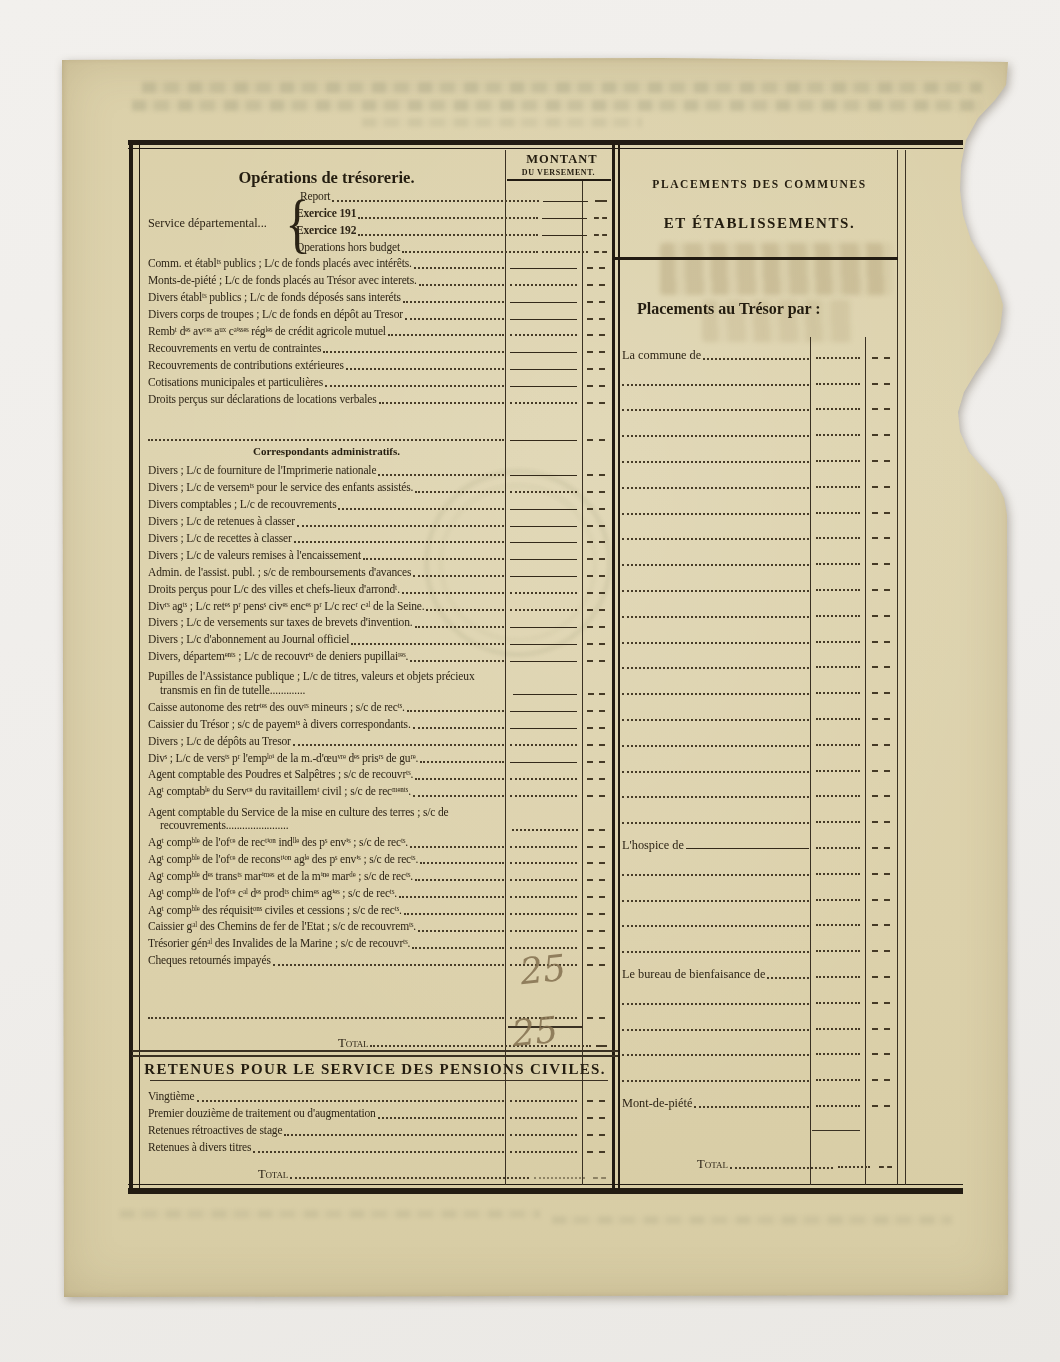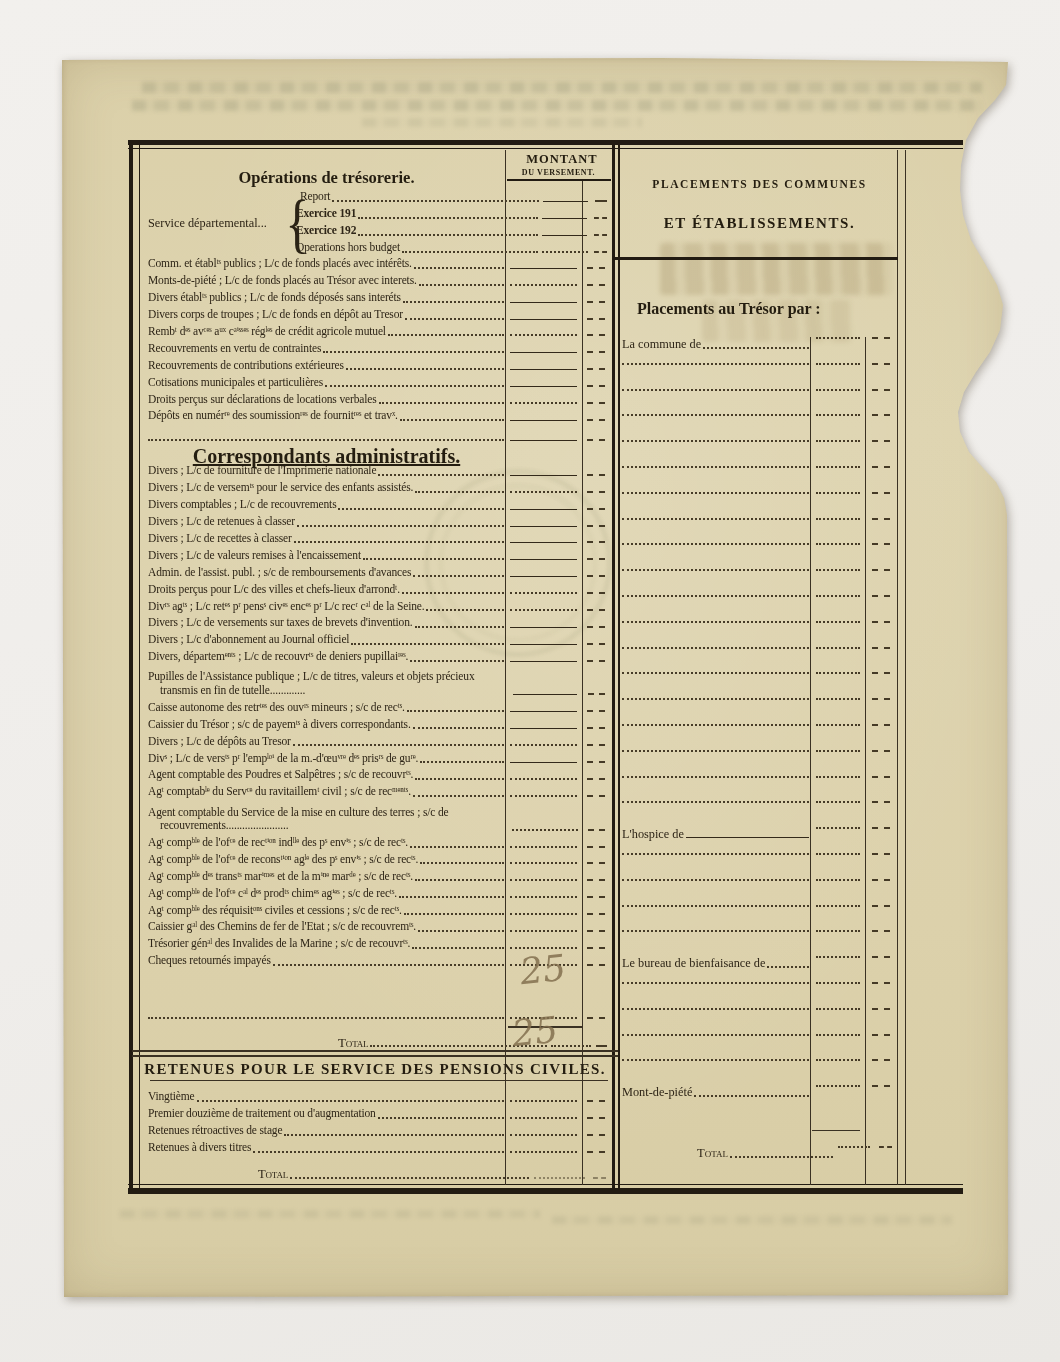--- a/index.html
+++ b/index.html
@@ -46,21 +46,21 @@
   .fill{display:block;}
   .fill.solid{width:86%;border-bottom:1.5px solid #33291a;}
   .fill.dots{width:88%;border-bottom:2px dotted #453a26;}
   .fill.dash{width:64%;border-bottom:2px dashed #453a26;}
   .sec-title{position:absolute;text-align:center;font-weight:bold;color:#241d10;}
   .smallcaps{font-variant:small-caps;}
   .hw{position:absolute;font-style:italic;font-size:36px;line-height:36px;
     color:#83704f;opacity:.85;transform:rotate(-6deg);font-family:"DejaVu Serif",serif;}
   
   .rrows{position:absolute;left:560px;width:275px;color:#2e2517;}
-  .rrow{display:flex;align-items:flex-start;height:25.8px;}
+  .rrow{display:flex;align-items:flex-end;height:25.8px;}
   .rlbl{width:188px;display:flex;align-items:flex-end;overflow:hidden;
     font-size:12.3px;line-height:14px;padding-bottom:1px;}
   .rlbl .txt{white-space:nowrap;}
   .rlbl .leader.line{border-bottom:1.2px solid #33291a;margin-bottom:3px;}
   .rfr{width:55px;display:flex;align-items:flex-end;justify-content:center;padding-bottom:4px;}
   .rct{width:32px;display:flex;align-items:flex-end;justify-content:center;padding-bottom:4px;}
   .rfr .fill.dots{width:80%;}
   .rct .fill.dash{width:58%;}
   .brace{position:absolute;font-size:56px;font-weight:400;color:#2b2315;
     transform:scale(.9,1.18);transform-origin:center;}
@@ -261,49 +261,37 @@
               <span class="txt">Droits perçus sur déclarations de locations verbales</span>
               <span class="leader"></span>
             </div>
             <div class="fr">
               <span class="fill dots"></span>
             </div>
             <div class="ct">
               <span class="fill dash"></span>
             </div>
           </div>
-          <div class="lrow">
-            <div class="lbl">
-              <span class="txt">Dépôts en numérʳᵉ des soumissionʳᵉˢ de fournitʳᵉˢ et travˣ.</span>
-              <span class="leader"></span>
-            </div>
-            <div class="fr">
-              <span class="fill solid"></span>
-            </div>
-            <div class="ct">
-              <span class="fill dash"></span>
-            </div>
-          </div>
         </div>
 
       <div class="lrows" style="left:86px;top:369px;">
         <div class="lrow">
           <div class="lbl">
               <span class="leader" style="margin-left:0;"></span>
             </div>
           <div class="fr">
               <span class="fill solid"></span>
             </div>
           <div class="ct">
               <span class="fill dash"></span>
             </div>
         </div>
       </div>
 
-      <div class="sec-title" style="left:86px;top:387px;width:357px;font-size:20px;text-decoration:underline;">Correspondants administratifs.</div>
+      <div class="sec-title" style="left:86px;top:387px;width:357px;font-size:11px;">Correspondants administratifs.</div>
       <div class="lrows" id="corr-rows" style="left:86px;top:404px;">
           <div class="lrow">
             <div class="lbl">
               <span class="txt">Divers ; L/c de fourniture de l'Imprimerie nationale</span>
               <span class="leader"></span>
             </div>
             <div class="fr">
               <span class="fill solid"></span>
             </div>
             <div class="ct">

